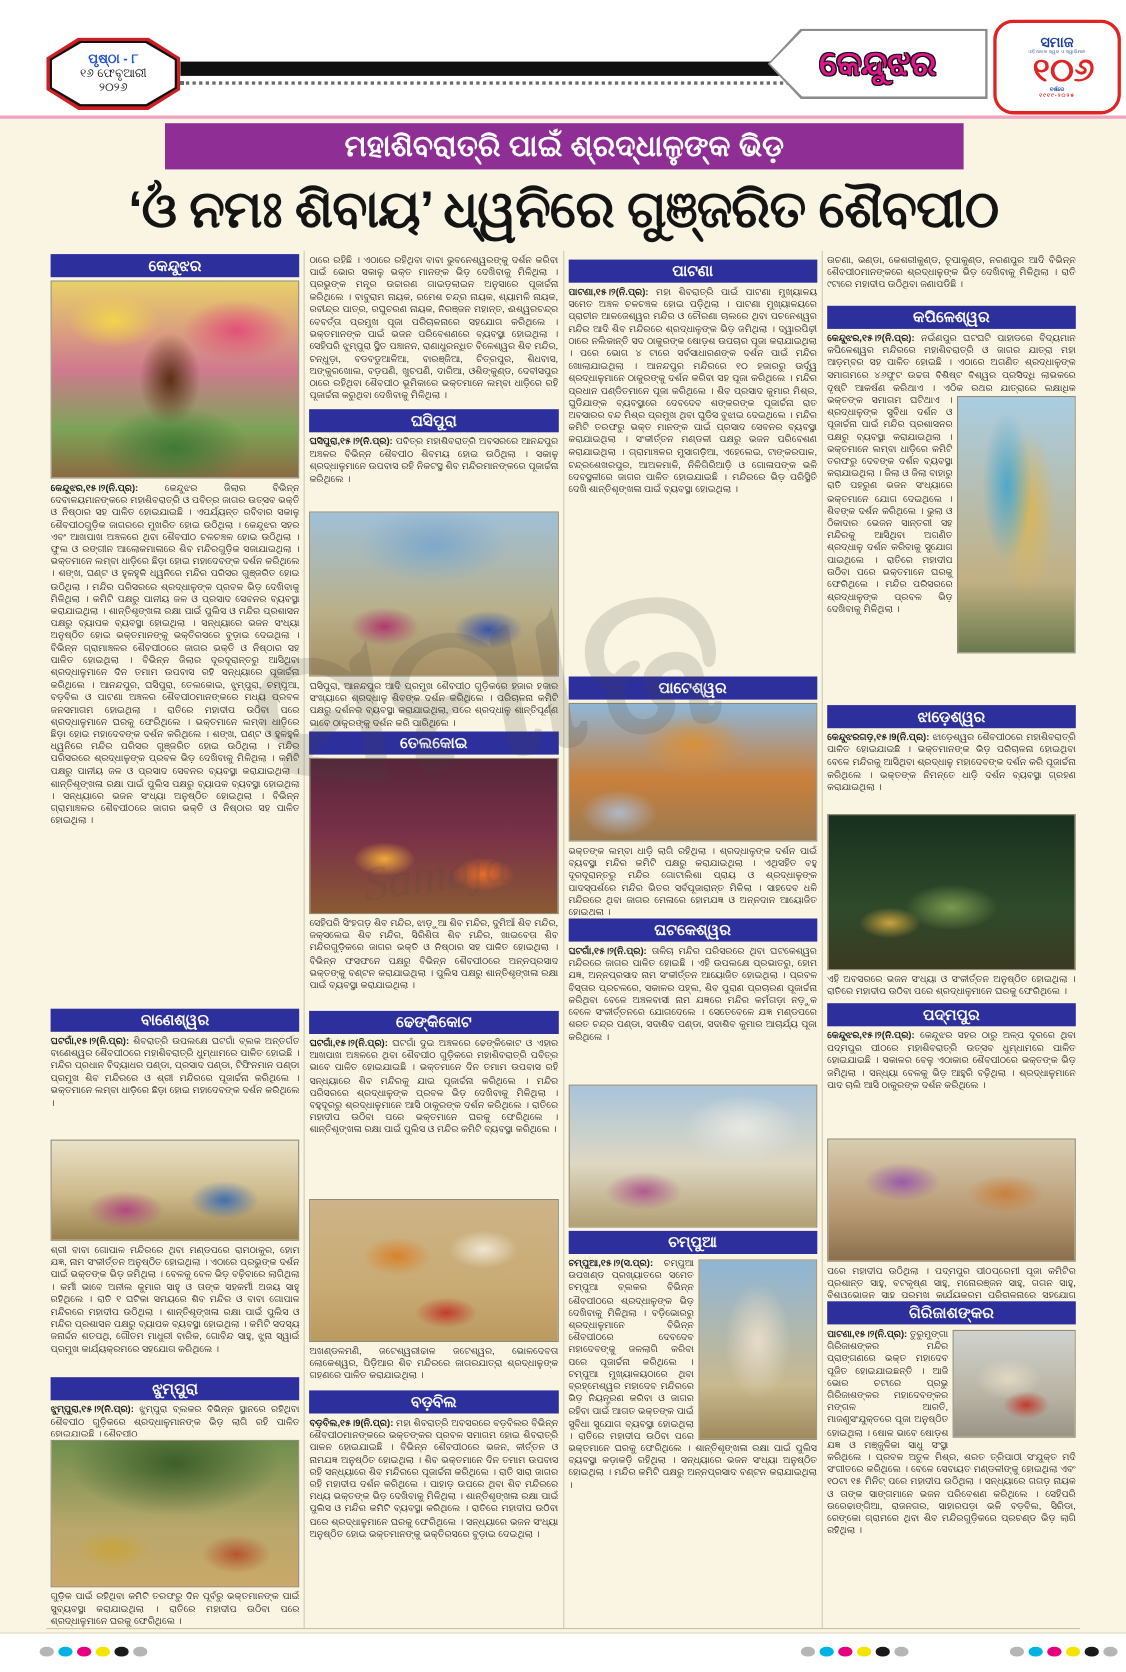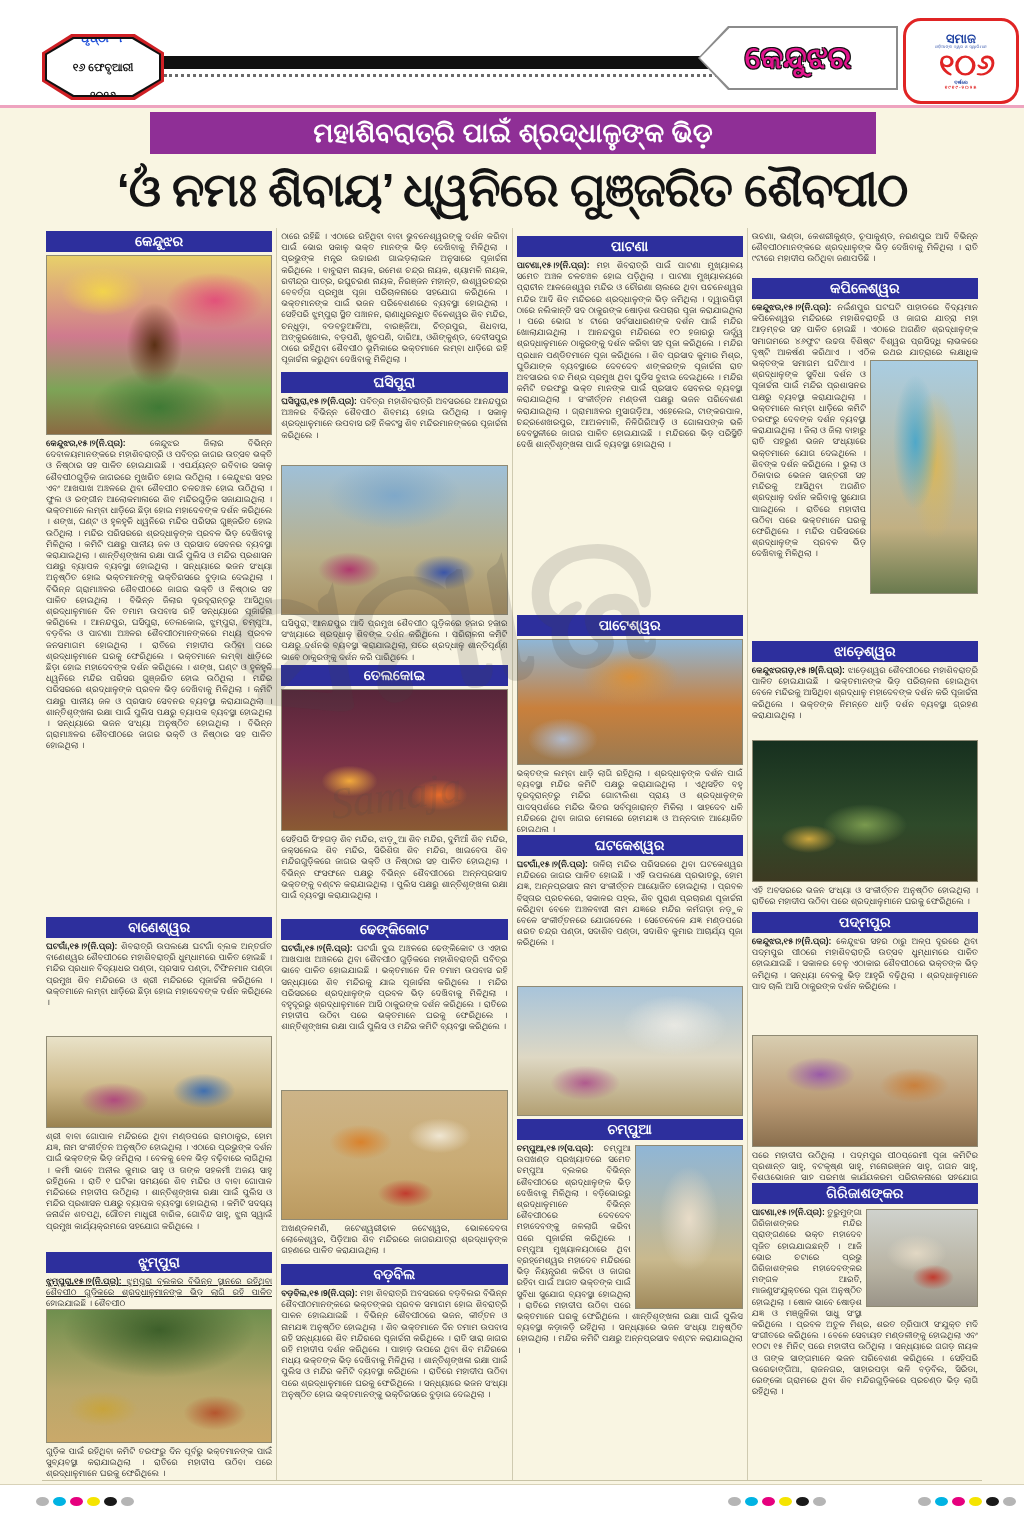--- a/index.html
+++ b/index.html
@@ -9,21 +9,21 @@
   
   .mast{position:absolute;left:0;top:0;width:1024px;height:108px;background:#fff;}
   .badge-red{position:absolute;left:42px;top:34px;width:122px;height:66px;background:#cf1f24;
     clip-path:polygon(24% 0,76% 0,100% 28%,100% 72%,76% 100%,24% 100%,0 72%,0 28%);}
   .badge-bk{position:absolute;left:3px;top:3px;right:3px;bottom:3px;background:#111;
     clip-path:polygon(24% 0,76% 0,100% 28%,100% 72%,76% 100%,24% 100%,0 72%,0 28%);}
   .badge-wh{position:absolute;left:2px;top:2px;right:2px;bottom:2px;background:#fff;
     clip-path:polygon(24% 0,76% 0,100% 28%,100% 72%,76% 100%,24% 100%,0 72%,0 28%);
     display:flex;flex-direction:column;align-items:center;justify-content:center;line-height:1.15;}
   .badge-wh .pg{font-size:12px;font-weight:bold;color:#1d4ed8;}
-  .badge-wh .dt{font-size:11px;font-weight:bold;color:#111;text-align:center;margin-top:15px;}
+  .badge-wh .dt{font-size:11px;font-weight:normal;color:#111;text-align:center;}
   .mastbar{position:absolute;left:164px;top:56px;width:566px;height:13px;background:#101010;}
   .mastdots{position:absolute;left:164px;top:74px;width:566px;height:0;border-top:3px dotted #6a6a6a;}
   .pennant-o{position:absolute;left:698px;top:26px;width:200px;height:64px;background:#8b8b8b;
     clip-path:polygon(0 50%,15% 0,100% 0,100% 100%,15% 100%);}
   .pennant-i{position:absolute;left:2px;top:2px;right:2px;bottom:2px;background:#fff;
     clip-path:polygon(0 50%,15% 0,100% 0,100% 100%,15% 100%);
     display:flex;align-items:center;justify-content:center;}
   .pennant-i span{font-size:31px;font-weight:900;color:#e0148c;
     text-shadow:-1px -1px 0 #111,1px -1px 0 #111,-1px 1px 0 #111,1px 1px 0 #111;}
   .logo{position:absolute;left:903px;top:18px;width:110px;height:80px;background:#fff;
@@ -157,21 +157,21 @@
       <span>କେନ୍ଦୁଝର ଜିଲାର ବିଭିନ୍ନ ଦେବାଳୟମାନଙ୍କରେ ମହାଶିବରାତ୍ରି ଓ ପବିତ୍ର ଜାଗର ଉତ୍ସବ ଭକ୍ତି ଓ ନିଷ୍ଠାର ସହ ପାଳିତ ହୋଇଯାଇଛି । ଏପର୍ଯ୍ୟନ୍ତ ରବିବାର ସକାଳୁ ଶୈବପୀଠଗୁଡ଼ିକ ଜାଗରରେ ମୁଖରିତ ହୋଇ ଉଠିଥିଲା । କେନ୍ଦୁଝର ସହର ଏବଂ ଆଖପାଖ ଅଞ୍ଚଳରେ ଥିବା ଶୈବପୀଠ ଚଳଚଞ୍ଚଳ ହୋଇ ଉଠିଥିଲା । ଫୁଲ ଓ ରଙ୍ଗୀନ ଆଲୋକମାଳାରେ ଶିବ ମନ୍ଦିରଗୁଡ଼ିକ ସଜାଯାଇଥିଲା । ଭକ୍ତମାନେ ଲମ୍ବା ଧାଡ଼ିରେ ଛିଡ଼ା ହୋଇ ମହାଦେବଙ୍କ ଦର୍ଶନ କରିଥିଲେ । ଶଙ୍ଖ, ଘଣ୍ଟ ଓ ହୁଳହୁଳି ଧ୍ୱନିରେ ମନ୍ଦିର ପରିସର ଗୁଞ୍ଜରିତ ହୋଇ ଉଠିଥିଲା । ମନ୍ଦିର ପରିସରରେ ଶ୍ରଦ୍ଧାଳୁଙ୍କ ପ୍ରବଳ ଭିଡ଼ ଦେଖିବାକୁ ମିଳିଥିଲା । କମିଟି ପକ୍ଷରୁ ପାନୀୟ ଜଳ ଓ ପ୍ରସାଦ ସେବନର ବ୍ୟବସ୍ଥା କରାଯାଇଥିଲା । ଶାନ୍ତିଶୃଙ୍ଖଳା ରକ୍ଷା ପାଇଁ ପୁଲିସ ଓ ମନ୍ଦିର ପ୍ରଶାସନ ପକ୍ଷରୁ ବ୍ୟାପକ ବ୍ୟବସ୍ଥା ହୋଇଥିଲା । ସନ୍ଧ୍ୟାରେ ଭଜନ ସଂଧ୍ୟା ଅନୁଷ୍ଠିତ ହୋଇ ଭକ୍ତମାନଙ୍କୁ ଭକ୍ତିରସରେ ବୁଡ଼ାଇ ଦେଇଥିଲା । ବିଭିନ୍ନ ଗ୍ରାମାଞ୍ଚଳର ଶୈବପୀଠରେ ଜାଗର ଭକ୍ତି ଓ ନିଷ୍ଠାର ସହ ପାଳିତ ହୋଇଥିଲା । ବିଭିନ୍ନ ଜିଲାର ଦୂରଦୂରାନ୍ତରୁ ଆସିଥିବା ଶ୍ରଦ୍ଧାଳୁମାନେ ଦିନ ତମାମ ଉପବାସ ରହି ସନ୍ଧ୍ୟାରେ ପୂଜାର୍ଚ୍ଚନା କରିଥିଲେ । ଆନନ୍ଦପୁର, ଘସିପୁରା, ତେଲକୋଇ, ଝୁମ୍ପୁରା, ଚମ୍ପୁଆ, ବଡ଼ବିଲ ଓ ପାଟଣା ଅଞ୍ଚଳର ଶୈବପୀଠମାନଙ୍କରେ ମଧ୍ୟ ପ୍ରବଳ ଜନସମାଗମ ହୋଇଥିଲା । ରାତିରେ ମହାଦୀପ ଉଠିବା ପରେ ଶ୍ରଦ୍ଧାଳୁମାନେ ଘରକୁ ଫେରିଥିଲେ । ଭକ୍ତମାନେ ଲମ୍ବା ଧାଡ଼ିରେ ଛିଡ଼ା ହୋଇ ମହାଦେବଙ୍କ ଦର୍ଶନ କରିଥିଲେ । ଶଙ୍ଖ, ଘଣ୍ଟ ଓ ହୁଳହୁଳି ଧ୍ୱନିରେ ମନ୍ଦିର ପରିସର ଗୁଞ୍ଜରିତ ହୋଇ ଉଠିଥିଲା । ମନ୍ଦିର ପରିସରରେ ଶ୍ରଦ୍ଧାଳୁଙ୍କ ପ୍ରବଳ ଭିଡ଼ ଦେଖିବାକୁ ମିଳିଥିଲା । କମିଟି ପକ୍ଷରୁ ପାନୀୟ ଜଳ ଓ ପ୍ରସାଦ ସେବନର ବ୍ୟବସ୍ଥା କରାଯାଇଥିଲା । ଶାନ୍ତିଶୃଙ୍ଖଳା ରକ୍ଷା ପାଇଁ ପୁଲିସ ପକ୍ଷରୁ ବ୍ୟାପକ ବ୍ୟବସ୍ଥା ହୋଇଥିଲା । ସନ୍ଧ୍ୟାରେ ଭଜନ ସଂଧ୍ୟା ଅନୁଷ୍ଠିତ ହୋଇଥିଲା । ବିଭିନ୍ନ ଗ୍ରାମାଞ୍ଚଳର ଶୈବପୀଠରେ ଜାଗର ଭକ୍ତି ଓ ନିଷ୍ଠାର ସହ ପାଳିତ ହୋଇଥିଲା ।</span>
     </div>
     <div class="sec-h">ବାଣେଶ୍ୱର</div>
     <div class="txt" style="height:92px;">
       <b>ଘଟଗାଁ,୧୫।୨(ନି.ପ୍ର):</b>
       <span>ଶିବରାତ୍ରି ଉପଲକ୍ଷେ ଘଟଗାଁ ବ୍ଲକ ଅନ୍ତର୍ଗତ ବାଣେଶ୍ୱର ଶୈବପୀଠରେ ମହାଶିବରାତ୍ରି ଧୁମ୍‌ଧାମରେ ପାଳିତ ହୋଇଛି । ମନ୍ଦିର ପ୍ରଧାନ ବିଦ୍ୟାଧର ପଣ୍ଡା, ପ୍ରସାଦ ପଣ୍ଡା, ଟିଫିନମାନ ପଣ୍ଡା ପ୍ରମୁଖ ଶିବ ମନ୍ଦିରରେ ଓ ଶ୍ରୀ ମନ୍ଦିରରେ ପୂଜାର୍ଚ୍ଚନା କରିଥିଲେ । ଭକ୍ତମାନେ ଲମ୍ବା ଧାଡ଼ିରେ ଛିଡ଼ା ହୋଇ ମହାଦେବଙ୍କ ଦର୍ଶନ କରିଥିଲେ ।</span>
     </div>
     <div class="ph p-market" style="height:90px;"></div>
     <div class="txt" style="height:118px;">ଶ୍ରୀ ବାବା ଗୋପାଳ ମନ୍ଦିରରେ ଥିବା ମଣ୍ଡପରେ ରାମଠାକୁର, ହୋମ ଯଜ୍ଞ, ନାମ ସଂକୀର୍ତ୍ତନ ଅନୁଷ୍ଠିତ ହୋଇଥିଲା । ଏଠାରେ ପ୍ରଭୁଙ୍କ ଦର୍ଶନ ପାଇଁ ଭକ୍ତଙ୍କ ଭିଡ଼ ଜମିଥିଲା । ବେଳକୁ ବେଳ ଭିଡ଼ ବଢ଼ିବାରେ ଲାଗିଥିଲା । କର୍ମୀ ଭାବେ ଅନୀଲ କୁମାର ସାହୁ ଓ ତାଙ୍କ ସହକର୍ମୀ ଅଜୟ ସାହୁ ରହିଥିଲେ । ରାତି ୧ ଘଟିକା ସମୟରେ ଶିବ ମନ୍ଦିର ଓ ବାବା ଗୋପାଳ ମନ୍ଦିରରେ ମହାଦୀପ ଉଠିଥିଲା । ଶାନ୍ତିଶୃଙ୍ଖଳା ରକ୍ଷା ପାଇଁ ପୁଲିସ ଓ ମନ୍ଦିର ପ୍ରଶାସନ ପକ୍ଷରୁ ବ୍ୟାପକ ବ୍ୟବସ୍ଥା ହୋଇଥିଲା । କମିଟି ସଦସ୍ୟ ଜନାର୍ଦ୍ଦନ ଶତପଥି, ଗୌତମ ମାଧୁରୀ ବାରିକ, ଗୋବିନ୍ଦ ସାହୁ, ଝୁନା ସ୍ୱାଇଁ ପ୍ରମୁଖ କାର୍ଯ୍ୟକ୍ରମରେ ସହଯୋଗ କରିଥିଲେ ।</div>
     <div class="sec-h">ଝୁମ୍ପୁରା</div>
-    <div class="txt" style="height:30px;text-decoration:underline;">
+    <div class="txt" style="height:30px;">
       <b>ଝୁମ୍ପୁରା,୧୫।୨(ନି.ପ୍ର):</b>
       <span>ଝୁମ୍ପୁରା ବ୍ଲକର ବିଭିନ୍ନ ସ୍ଥାନରେ ରହିଥିବା ଶୈବପୀଠ ଗୁଡ଼ିକରେ ଶ୍ରଦ୍ଧାଳୁମାନଙ୍କ ଭିଡ଼ ଲାଗି ରହି ପାଳିତ ହୋଇଯାଇଛି । ଶୈବପୀଠ</span>
     </div>
     <div class="ph p-tree" style="height:132px;"></div>
     <div class="txt" style="height:34px;">ଗୁଡ଼ିକ ପାଇଁ ରହିଥିବା କମିଟି ତରଫରୁ ଦିନ ପୂର୍ବରୁ ଭକ୍ତମାନଙ୍କ ପାଇଁ ସୁବ୍ୟବସ୍ଥା କରାଯାଇଥିଲା । ରାତିରେ ମହାଦୀପ ଉଠିବା ପରେ ଶ୍ରଦ୍ଧାଳୁମାନେ ଘରକୁ ଫେରିଥିଲେ ।</div>
   </div>
 
   <div class="col">
     <div class="txt" style="height:138px;margin-top:3px;">ଠାରେ ରହିଛି । ଏଠାରେ ରହିଥିବା ବାବା ଭୁବନେଶ୍ୱରଙ୍କୁ ଦର୍ଶନ କରିବା ପାଇଁ ଭୋର ସକାଳୁ ଭକ୍ତ ମାନଙ୍କ ଭିଡ଼ ଦେଖିବାକୁ ମିଳିଥିଲା । ପ୍ରଭୁଙ୍କ ମନ୍ତ୍ର ଉଚ୍ଚାରଣ ଗାଇଡ଼ଲାଇନ ଅନୁସାରେ ପୂଜାର୍ଚ୍ଚନା କରିଥିଲେ । ବାବୁରାମ ନାୟକ, ରମେଶ ଚନ୍ଦ୍ର ନାୟକ, ଶ୍ୟାମଳି ନାୟକ, ରବୀନ୍ଦ୍ର ପାତ୍ର, ରଘୁଚରଣ ନାୟକ, ନିରଞ୍ଜନ ମହାନ୍ତ, ଈଶ୍ୱରଚନ୍ଦ୍ର ବେବର୍ତ୍ତା ପ୍ରମୁଖ ପୂଜା ପରିଚାଳନାରେ ସହଯୋଗ କରିଥିଲେ । ଭକ୍ତମାନଙ୍କ ପାଇଁ ଭଜନ ପରିବେଶଣରେ ବ୍ୟବସ୍ଥା ହୋଇଥିଲା । ସେହିପରି ଝୁମ୍ପୁରା ସ୍ଥିତ ପଞ୍ଚାନନ, ରାଣାଧୁରନ୍ଧିତ ବିଳେଶ୍ୱର ଶିବ ମନ୍ଦିର, ଚନ୍ଧୁଡ଼ା, ବଡବଡୁଆଳିଆ, ବାରଞ୍ଜିଆ, ଚିତ୍ରପୁର, ଶିଧବାସ, ଅଙ୍କୁରଖୋଲ, ବଡ଼ପଣି, ଖୁଚପଣି, ଦାରିଆ, ଓଶିଙ୍କୁଣ୍ଡ, ଦେବୀସପୁର ଠାରେ ରହିଥିବା ଶୈବପୀଠ ଭୂମିକାରେ ଭକ୍ତମାନେ ଲମ୍ବା ଧାଡ଼ିରେ ରହି ପୂଜାର୍ଚ୍ଚନା କରୁଥିବା ଦେଖିବାକୁ ମିଳିଥିଲା ।</div>
     <div class="sec-h">ଘସିପୁରା</div>

